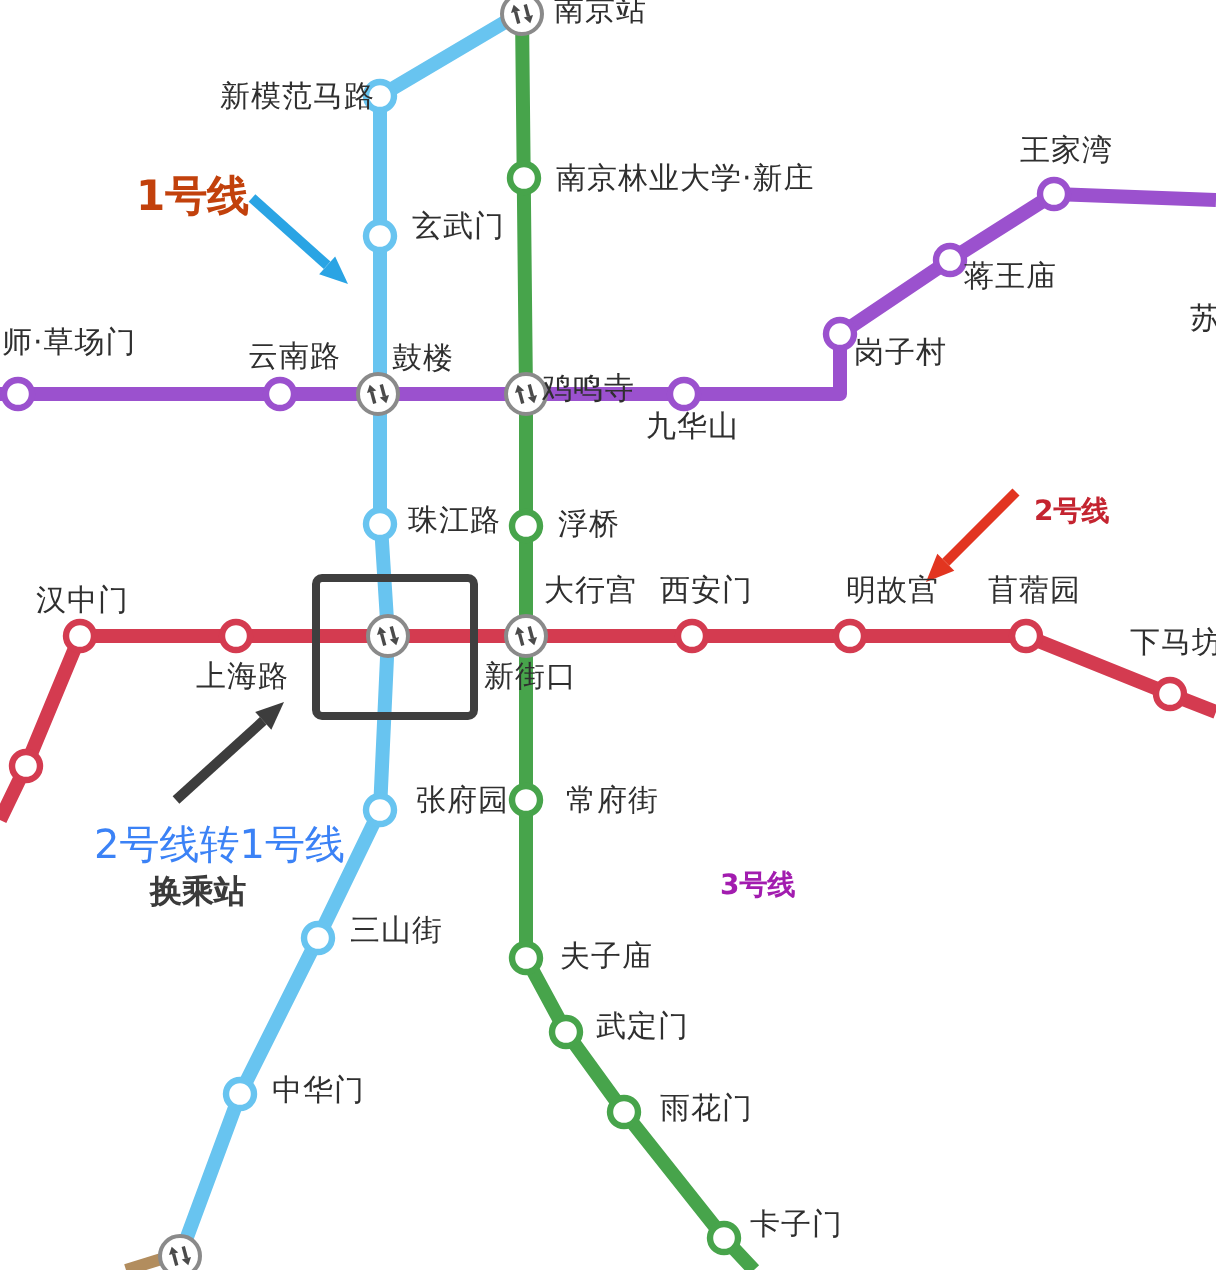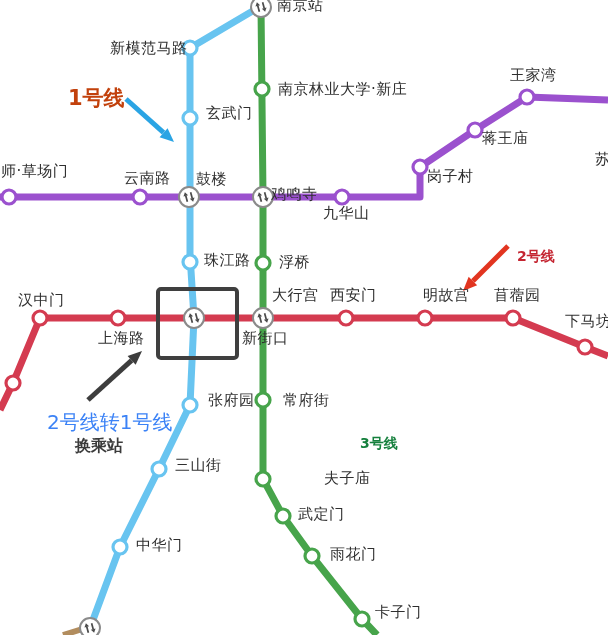--- a/index.html
+++ b/index.html
@@ -111,36 +111,36 @@
       <div class="station-label" style="left: 207px; top: 330px; margin-left: 35px;">新街口</div>
       <div class="station-label" style="left: 208px; top: 392px;">张府园</div>
       <div class="station-label" style="left: 175px; top: 457px;">三山街</div>
       <div class="station-label" style="left: 136px; top: 537px;">中华门</div>
       <div class="station-label" style="left: 115px; top: 619px; margin-top: 40px;">安德门</div>
       <div class="station-label" style="left: 278px; top: 81px;">南京林业大学·新庄</div>
       <div class="station-label" style="left: 271px; top: 156px; margin-top: 30px;">鸡鸣寺</div>
       <div class="station-label" style="left: 279px; top: 254px;">浮桥</div>
       <div class="station-label" style="left: 272px; top: 287px;">大行宫</div>
       <div class="station-label" style="left: 283px; top: 392px;">常府街</div>
-      <div class="station-label" style="left: 280px; top: 470px; margin-left: 44px;">夫子庙</div>
+      <div class="station-label" style="left: 280px; top: 470px;">夫子庙</div>
       <div class="station-label" style="left: 298px; top: 506px; font-family: Liberation Serif, serif;">武定门</div>
       <div class="station-label" style="left: 330px; top: 546px;">雨花门</div>
       <div class="station-label" style="left: 375px; top: 604px;">卡子门</div>
       <div class="station-label" style="left: 18px; top: 292px;">汉中门</div>
       <div class="station-label" style="left: 98px; top: 286px; margin-top: 44px;">上海路</div>
       <div class="station-label" style="left: 330px; top: 287px;">西安门</div>
       <div class="station-label" style="left: 406px; top: 287px; margin-left: 17px;">明故宫</div>
       <div class="station-label" style="left: 494px; top: 287px;">苜蓿园</div>
       <div class="station-label" style="left: 565px; top: 313px;">下马坊</div>
       <div class="station-label" style="left: 1px; top: 163px;">师·草场门</div>
       <div class="station-label" style="left: 124px; top: 170px;">云南路</div>
       <div class="station-label" style="left: 323px; top: 205px;">九华山</div>
       <div class="station-label" style="left: 427px; top: 168px;">岗子村</div>
       <div class="station-label" style="left: 482px; top: 130px;">蒋王庙</div>
       <div class="station-label" style="left: 510px; top: 67px;">王家湾</div>
       <div class="callout" style="left: 68px; top: 86px; font-size: 21px; color: #c2410c; font-weight: 700;">1号线</div>
       <div class="callout" style="left: 517px; top: 248px; font-size: 14px; color: rgb(196, 36, 48); font-weight: 700;">2号线</div>
-      <div class="callout" style="left: 360px; top: 435px; font-size: 14px; color: #15803d; font-weight: 700;">3号线</div>
+      <div class="callout" style="left: 360px; top: 435px; font-size: 14px; color: #a21caf; font-weight: 700;">3号线</div>
       <div class="callout" style="left: 47px; top: 410px; font-size: 20px; color: #3b82f6; font-weight: 400;">2号线转1号线</div>
       <div class="callout" style="left: 47px; top: 436px; font-size: 16px; color: rgb(59, 59, 59); font-weight: 700; margin-left: 28px;">换乘站</div>
       <div class="callout" style="left: 595px; top: 150px; font-size: 15px; color: rgb(47, 47, 47); font-weight: 400;">苏</div>
     </div>
 </div>
 
 </body></html>

